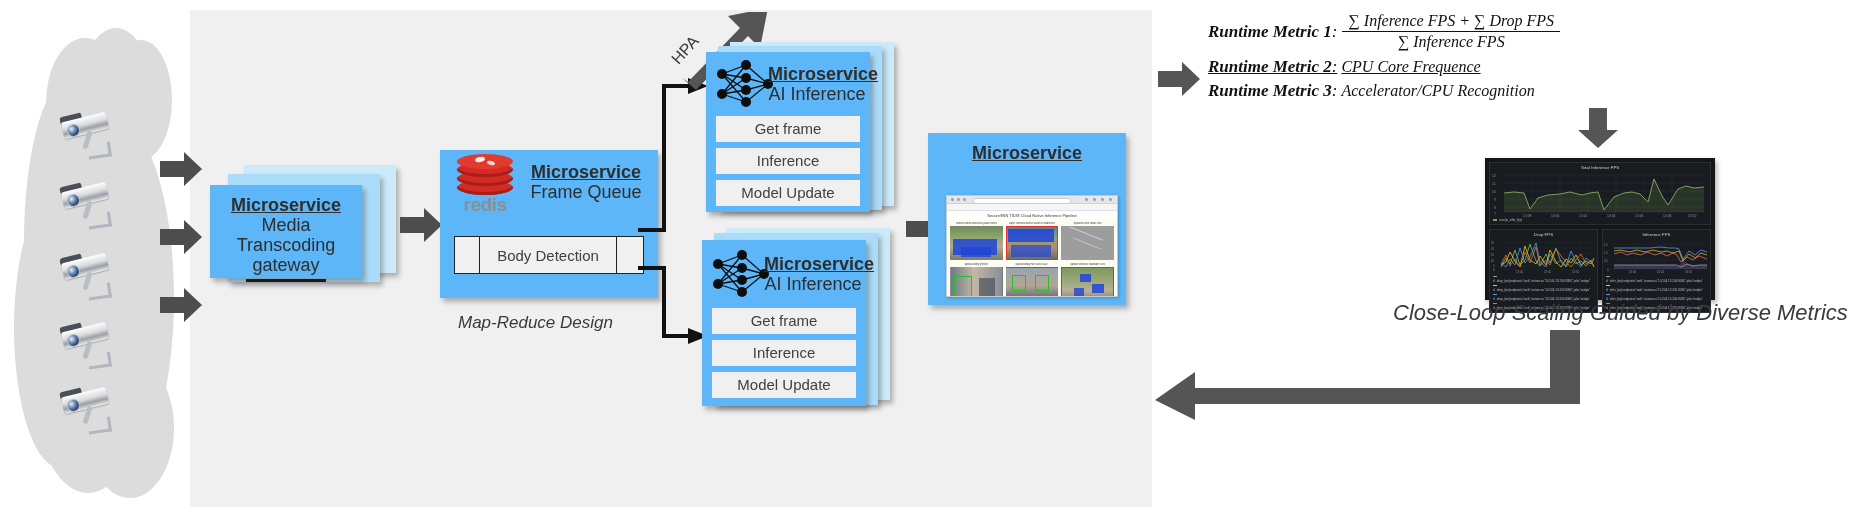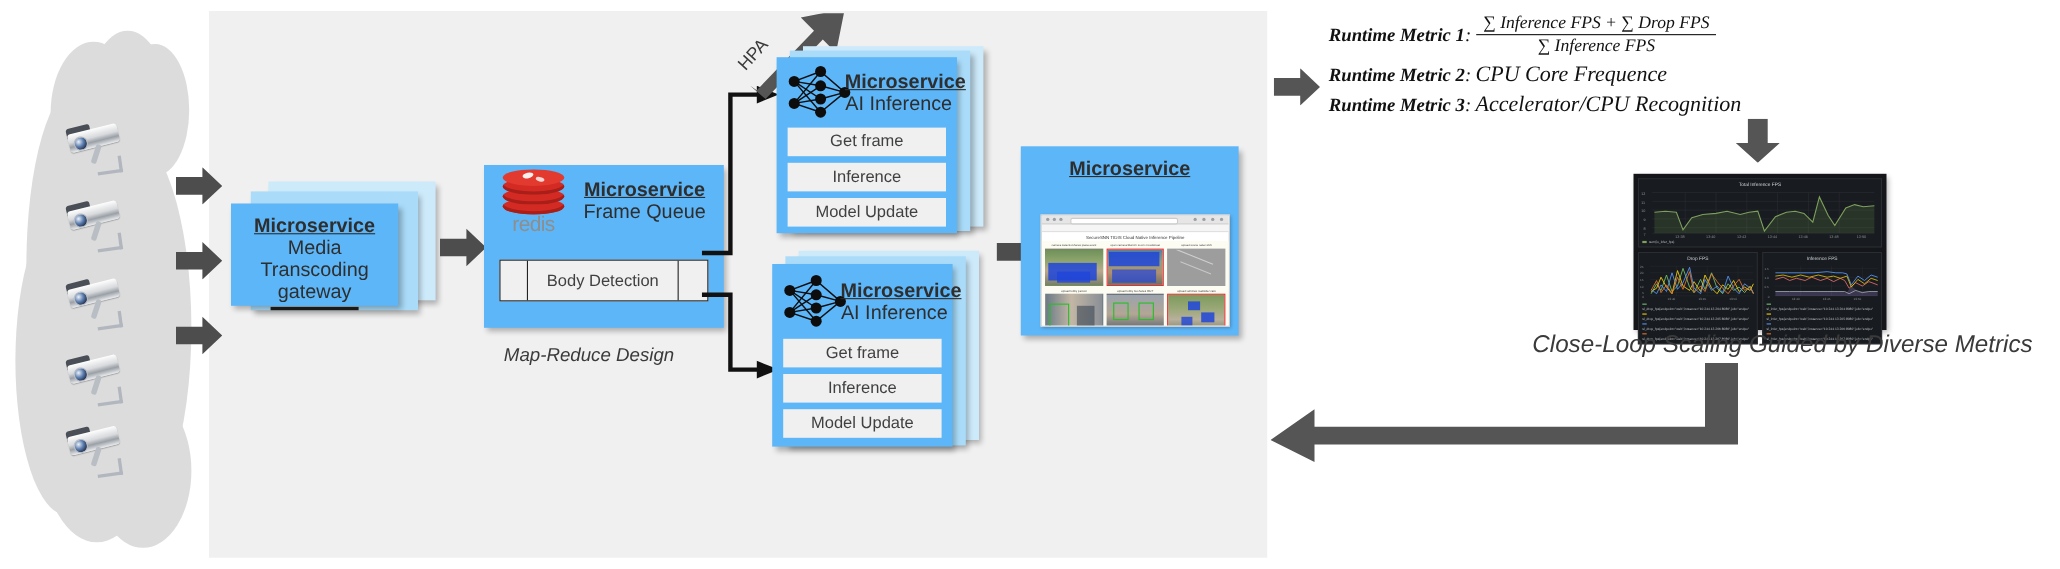--- a/index.html
+++ b/index.html
@@ -47,21 +47,21 @@
   .qrow .cellsm{width:24px;border-right:1.6px solid #222;}
   .qrow .cellsm.last{border-right:none;border-left:1.6px solid #222;width:26px;}
   .qrow .cellbig{flex:1;display:flex;align-items:center;justify-content:center;
                  font-size:15px;color:#404040;}
 
   
   .redis{position:absolute;width:74px;text-align:center;}
   .redis .stack{position:relative;height:42px;width:56px;margin:0 auto;}
   .redis .disk{position:absolute;left:0;width:56px;height:15px;background:#d32b23;
     border-radius:50%/50%;box-shadow:inset 0 -3px 0 #a81e18;}
-  .redis .word{font-size:19px;color:#8e8e8e;font-weight:400;letter-spacing:-.5px;
+  .redis .word{font-size:19px;color:#8e8e8e;font-weight:700;letter-spacing:-.5px;
     margin-top:-6px;font-family:"Liberation Sans",sans-serif;}
 
   
   .nn{position:absolute;width:64px;height:52px;}
 
   
   .caption{position:absolute;font-style:italic;font-size:17px;color:#3a3a3a;
            font-family:"Liberation Sans",sans-serif;white-space:nowrap;}
 
   
@@ -88,21 +88,21 @@
   .graf .plot{position:relative;}
   .graf .leg{font-size:3px;color:#b9bec4;padding:1px 3px;line-height:1.5;}
   .graf .leg span.d{display:inline-block;width:4px;height:1.5px;vertical-align:middle;margin-right:2px;}
   .graf .row2{display:flex;gap:4px;}
   .graf .row2 .gp{flex:1;margin-bottom:0;}
 
   
   .metrics{position:absolute;font-family:"Liberation Serif",serif;color:#111;}
   .mline{white-space:nowrap;margin-bottom:3px;display:flex;align-items:center;}
   .mlabel{font-weight:700;font-style:italic;font-size:17px;}
-  .mval{font-style:italic;font-size:20px;margin-left:4px;}
+  .mval{font-style:italic;font-size:16px;margin-left:4px;}
   .frac{display:inline-block;text-align:center;vertical-align:middle;font-style:italic;font-size:16px;margin-left:5px;}
   .frac .num{border-bottom:1.4px solid #111;padding:0 6px 1px;}
   .frac .den{padding:1px 6px 0;}
 </style>
 </head>
 <body>
 
 <div class="stage">
 
   <div class="panel"></div>
@@ -415,21 +415,21 @@
 
   <div class="metrics" style="left:1208px;top:12px;width:660px;">
     <div class="mline">
       <span class="mlabel">Runtime Metric 1</span>
       <span class="mlabel" style="font-weight:400;">:</span>
       <span class="frac">
         <span class="num" style="display:block;">∑ Inference FPS  +  ∑ Drop FPS</span>
         <span class="den" style="display:block;">∑ Inference FPS</span>
       </span>
     </div>
-    <div class="mline" style="margin-top:6px;">
+    <div class="mline" style="margin-top:6px;text-decoration:underline;">
       <span class="mlabel">Runtime Metric 2</span>
       <span class="mlabel" style="font-weight:400;">:</span>
       <span class="mval">CPU Core Frequence</span>
     </div>
     <div class="mline" style="margin-top:4px;">
       <span class="mlabel">Runtime Metric 3</span>
       <span class="mlabel" style="font-weight:400;">:</span>
       <span class="mval">Accelerator/CPU Recognition</span>
     </div>
   </div>

